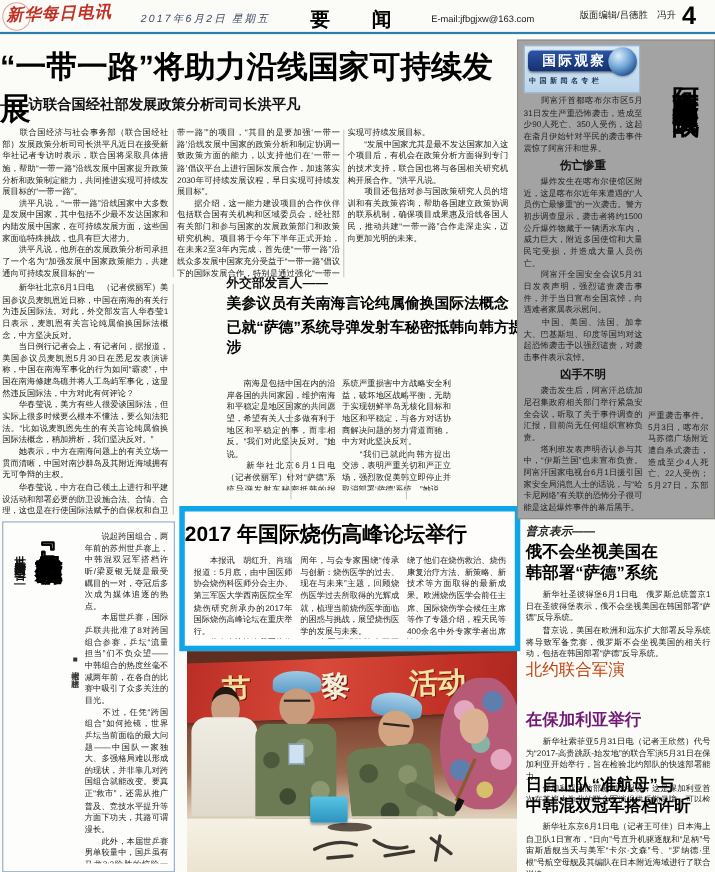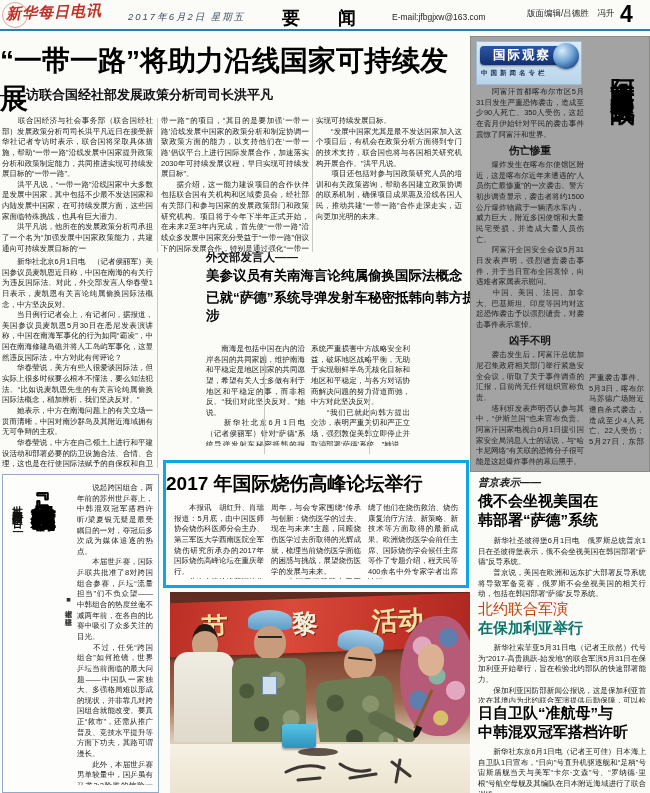--- a/index.html
+++ b/index.html
@@ -62,21 +62,21 @@
   <div class="abs flow" style="left:0;top:96px;width:99px;height:102px;">　　南海是包括中国在内的沿岸各国的共同家园，维护南海和平稳定是地区国家的共同愿望，希望有关人士多做有利于地区和平稳定的事，而非相反。“我们对此坚决反对。”她说。
 　　新华社北京6月1日电　（记者侯丽军）针对“萨德”系统导弹发射车秘密抵韩的报道，外交部发言人华春莹1日在例行记者会上表示，中方已就此向韩方提出交涉。
 　　华春莹说，美国在韩国部署“萨德”</div>
   <div class="abs flow" style="left:105px;top:96px;width:99px;height:102px;">系统严重损害中方战略安全利益，破坏地区战略平衡，无助于实现朝鲜半岛无核化目标和地区和平稳定，与各方对话协商解决问题的努力背道而驰，中方对此坚决反对。
 　　“我们已就此向韩方提出交涉，表明严重关切和严正立场，强烈敦促美韩立即停止并取消部署‘萨德’系统。”她说。
 　　新华社北京6月1日电　（记者侯丽军）针对日本首相安倍晋三提出修改和平宪法一事，外交部发言人华春莹1日在例行记者会上表示，希望日方能够</div>
 </div>
 <div class="vrule" style="left:264px;top:354px;height:100px;"></div>
 <div class="vrule" style="left:369px;top:354px;height:100px;"></div>
 
-<div class="abs" style="left:163px;top:460px;width:300px;height:122px;border:3px solid #0ea5e9;background:#fffdfb;">
+<div class="abs" style="left:163px;top:460px;width:300px;height:122px;border:5px solid #0ea5e9;background:#fffdfb;">
   <div class="abs center" style="left:0;top:8px;width:300px;font-size:19px;font-weight:bold;color:#000;">2017 年国际烧伤高峰论坛举行</div>
   <div class="abs flow" style="left:8px;top:40px;width:90px;height:76px;">　　本报讯　胡红升、肖瑞报道：5月底，由中国医师协会烧伤科医师分会主办、第三军医大学西南医院全军烧伤研究所承办的2017年国际烧伤高峰论坛在重庆举行。
 　　此次会议恰逢我国烧伤学主要奠基人、中国工程院院士黎鳌诞辰100</div>
   <div class="abs flow" style="left:105px;top:40px;width:90px;height:76px;">周年，与会专家围绕“传承与创新：烧伤医学的过去、现在与未来”主题，回顾烧伤医学过去所取得的光辉成就，梳理当前烧伤医学面临的困惑与挑战，展望烧伤医学的发展与未来。
 　　中国工程院院士王正国、夏照帆等60位中外专家分别作了专题报告，围</div>
   <div class="abs flow" style="left:202px;top:40px;width:90px;height:76px;">绕了他们在烧伤救治、烧伤康复治疗方法、新策略、新技术等方面取得的最新成果。欧洲烧伤医学会前任主席、国际烧伤学会候任主席等作了专题介绍，程天民等400余名中外专家学者出席论坛。</div>
 </div>
 
 <div class="abs boxedBlue" style="left:2px;top:474px;width:155px;height:317px;background:#fdfdfb;">
   <div class="abs vertical" style="left:8px;top:22px;height:170px;font-size:10.5px;font-weight:bold;color:#111;letter-spacing:2px;">世乒赛跨国组合——</div>
@@ -119,21 +119,21 @@
 <div class="abs" style="left:478px;top:476px;width:168px;height:126px;">
   <div class="center" style="font-size:10.5px;font-weight:bold;color:#222;font-style:italic;">普京表示——</div>
   <div class="center" style="font-size:15px;font-weight:bold;color:#000;margin-top:2px;">俄不会坐视美国在</div>
   <div class="center" style="font-size:15px;font-weight:bold;color:#000;">韩部署“萨德”系统</div>
   <div class="flow" style="margin-top:6px;height:66px;">　　新华社圣彼得堡6月1日电　俄罗斯总统普京1日在圣彼得堡表示，俄不会坐视美国在韩国部署“萨德”反导系统。
 　　普京说，美国在欧洲和远东扩大部署反导系统将导致军备竞赛，俄罗斯不会坐视美国的相关行动，包括在韩国部署“萨德”反导系统。</div>
 </div>
 
 <div class="abs" style="left:478px;top:600px;width:168px;height:104px;">
   <div class="center" style="font-size:15px;font-weight:normal;color:#c2410c;">北约联合军演</div>
-  <div class="center" style="font-size:15px;font-weight:bold;color:#0f766e;">在保加利亚举行</div>
+  <div class="center" style="font-size:15px;font-weight:bold;color:#701a75;margin-top:26px;">在保加利亚举行</div>
   <div class="flow" style="margin-top:5px;height:60px;">　　新华社索菲亚5月31日电（记者王欣然）代号为“2017-高贵跳跃-始发地”的联合军演5月31日在保加利亚开始举行，旨在检验北约部队的快速部署能力。
 　　保加利亚国防部新闻公报说，这是保加利亚首次在其境内为北约联合军演提供后勤保障，可以检验保军后勤部门与北约联合行动的能力。</div>
 </div>
 
 <div class="abs" style="left:478px;top:704px;width:168px;height:89px;">
   <div class="center" style="font-size:15px;font-weight:bold;color:#000;">日自卫队“准航母”与</div>
   <div class="center" style="font-size:15px;font-weight:bold;color:#000;">中韩混双冠军搭档许昕</div>
   <div class="flow" style="margin-top:5px;height:46px;">　　新华社东京6月1日电（记者王可佳）日本海上自卫队1日宣布，“日向”号直升机驱逐舰和“足柄”号宙斯盾舰当天与美军“卡尔·文森”号、“罗纳德·里根”号航空母舰及其编队在日本附近海域进行了联合训练。</div>
 </div>
 

